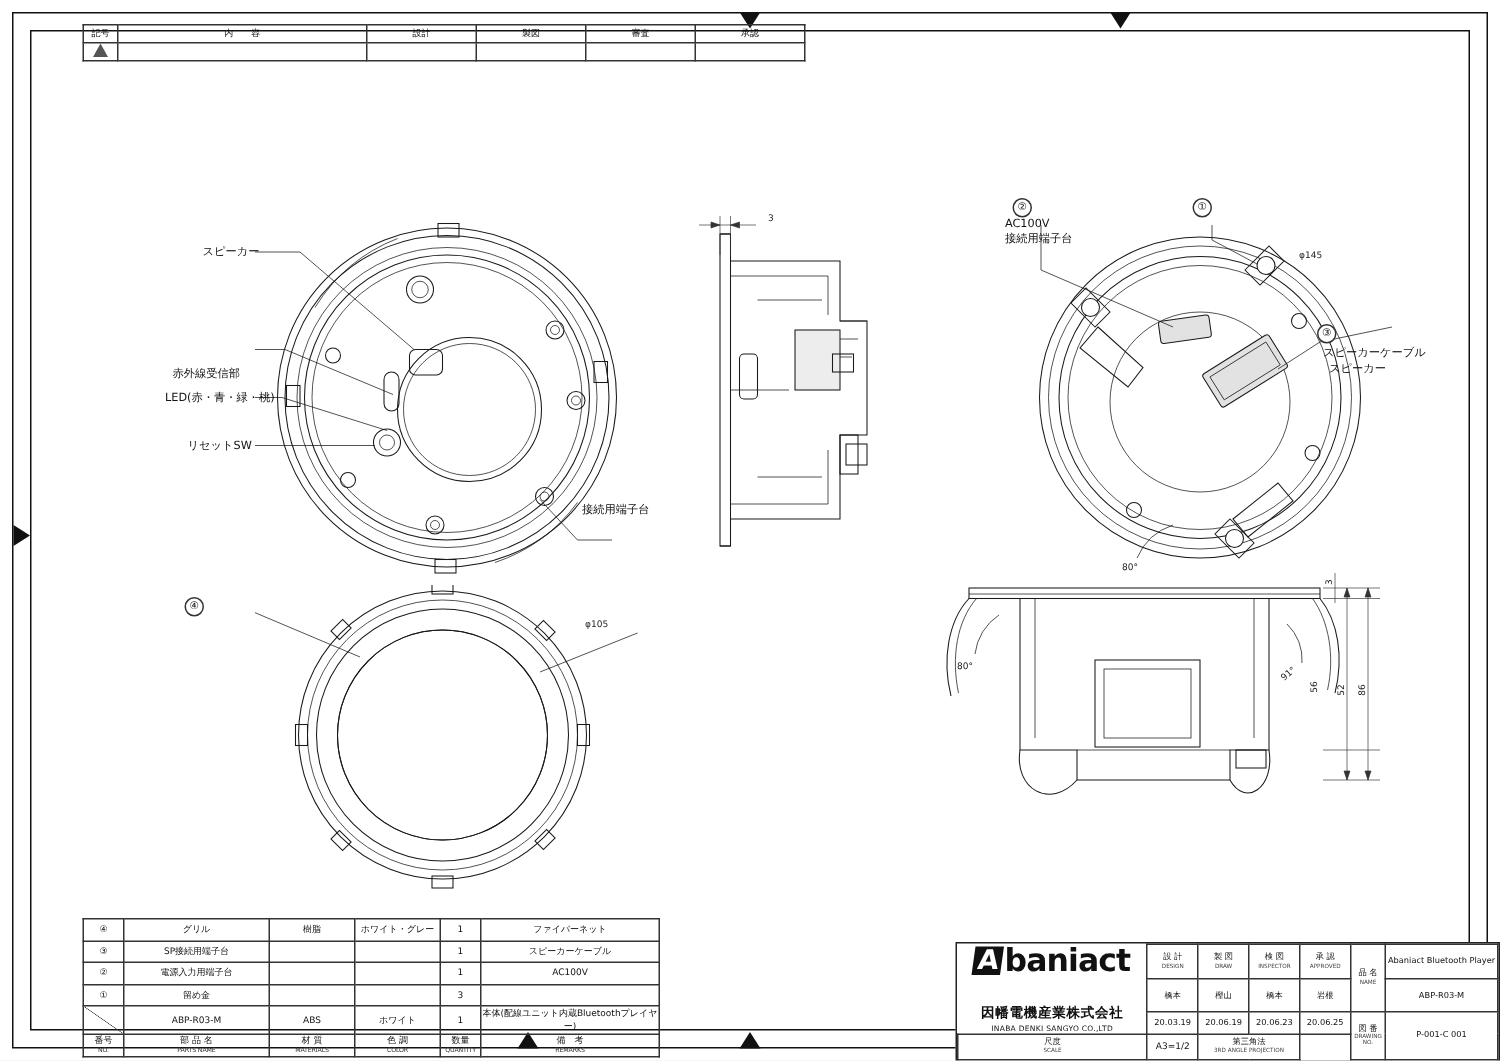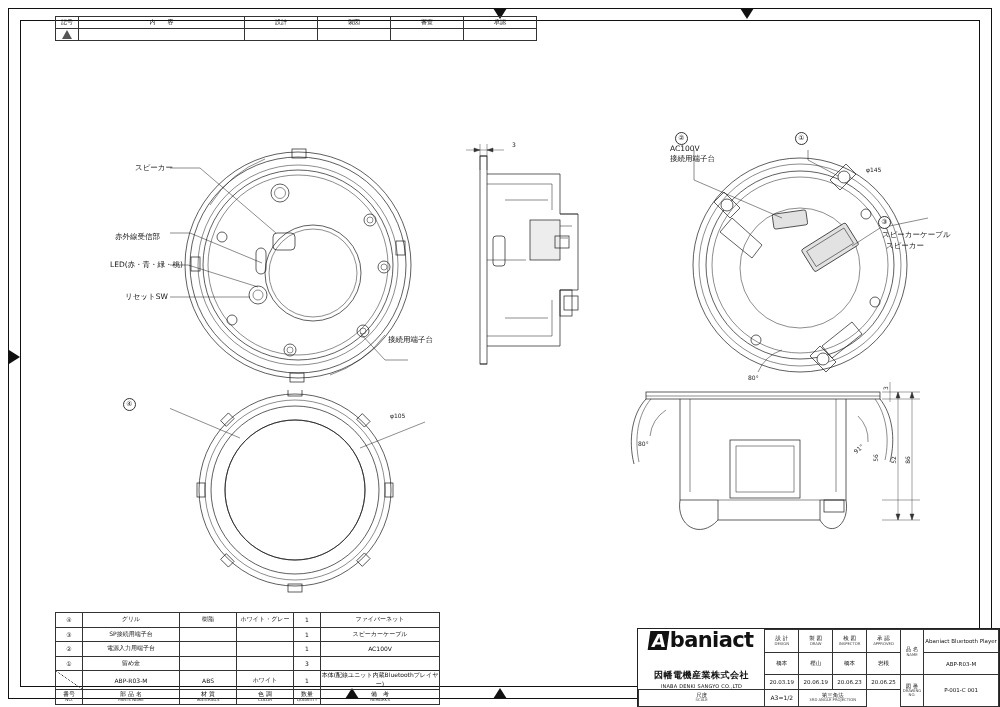--- a/index.html
+++ b/index.html
@@ -161,21 +161,21 @@
       <g class="ln-t">
         <path d="M-18,23 L30,23 L106,88"></path>
         <path d="M-42,88 L20,88 L92,118"></path>
         <path d="M-40,120 L18,120 L88,142"></path>
         <path d="M-28,152 L14,152 L80,152"></path>
         <path d="M190,188 L215,215 L238,215"></path>
       </g>
     </svg>
 
     <div class="callout" style="left:115px;top:143px;">スピーカー</div>
-    <div class="callout" style="left:95px;top:212px;">赤外線受信部</div>
+    <div class="callout" style="left:95px;top:224px;">赤外線受信部</div>
     <div class="callout" style="left:90px;top:240px;">LED(赤・青・緑・桃)</div>
     <div class="callout" style="left:105px;top:272px;">リセットSW</div>
     <div class="callout" style="left:368px;top:315px;">接続用端子台</div>
 
     <svg width="150" height="240" style="position:absolute;left:440px;top:120px;">
       <g>
 
         <rect class="ln" x="20" y="16" width="7" height="208"></rect>
         <line class="ln" x1="20" y1="16" x2="27" y2="16"></line>
         <line class="ln" x1="20" y1="224" x2="27" y2="224"></line>

